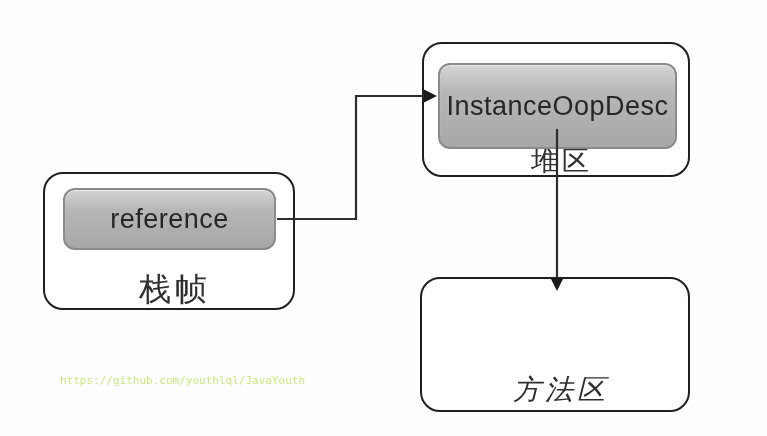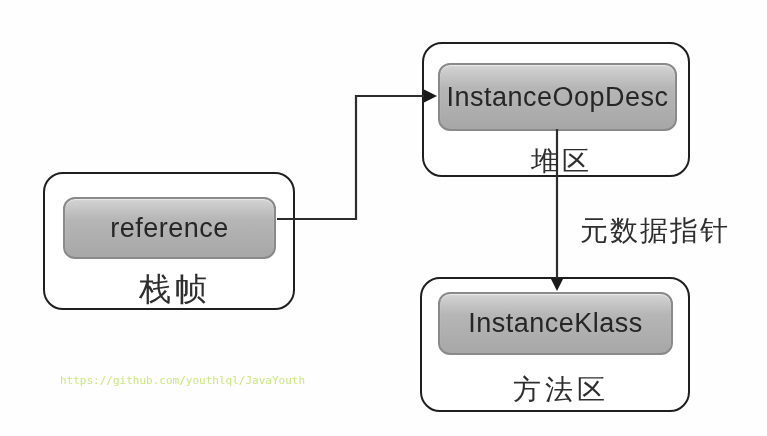--- a/index.html
+++ b/index.html
@@ -42,30 +42,30 @@
   .region-label {
     position: absolute;
     left: 0;
     right: 0;
     text-align: center;
     color: var(--label-text-color, #2e2e2e);
     letter-spacing: 4px;
     padding-left: 12px;
   }
   #node-stack-frame  { left: 43px;  top: 172px; width: 252px; height: 138px; }
-  #inner-reference   { left: 63px;  top: 188px; width: 213px; height: 62px; margin-top: 9px; }
+  #inner-reference   { left: 63px;  top: 188px; width: 213px; height: 62px; }
   #label-stack-frame { top: 94px; font-size: 32px; text-align: center; }
 
   #node-heap         { left: 422px; top: 42px;  width: 268px; height: 135px; }
-  #inner-oopdesc     { left: 438px; top: 63px;  width: 239px; height: 68px; }
+  #inner-oopdesc     { left: 438px; top: 63px;  width: 239px; height: 86px; }
   #label-heap        { top: 99px; font-size: 27px; }
 
   #node-method-area  { left: 420px; top: 277px; width: 270px; height: 135px; }
   #inner-klass       { left: 438px; top: 292px; width: 235px; height: 63px; }
-  #label-method-area { top: 92px; font-size: 28px; }
+  #label-method-area { top: 92px; font-size: 28px; font-style: italic; }
 
   
   .edge-label {
     position: absolute;
     left: 580px;
     top: 212px;
     font-size: 28px;
     letter-spacing: 2px;
     color: var(--label-text-color, #2e2e2e);
   }
@@ -102,25 +102,21 @@
   <div class="outer-box" id="node-heap">
     <div class="region-label" id="label-heap">堆区</div>
   </div>
   <div class="inner-box" id="inner-oopdesc">
     <span>InstanceOopDesc</span>
   </div>
 
   <div class="outer-box" id="node-method-area">
     <div class="region-label" id="label-method-area">方法区</div>
   </div>
-  <div class="inner-box" id="inner-klass">
-    <span>InstanceKlass</span>
-  </div>
 
-  <div class="edge-label">元数据指针</div>
 
   <svg class="connectors" width="767" height="436" viewBox="0 0 767 436">
 
     <path d="M277 219 H356 V96 H425" fill="none" stroke="#2d2d2d" stroke-width="2.2"></path>
     <polygon points="437,96 424,89.5 424,102.5" fill="#1a1a1a"></polygon>
 
     <path d="M557 129 V279" fill="none" stroke="#2d2d2d" stroke-width="2.2"></path>
     <polygon points="557,291 550.5,278 563.5,278" fill="#1a1a1a"></polygon>
   </svg>
 

